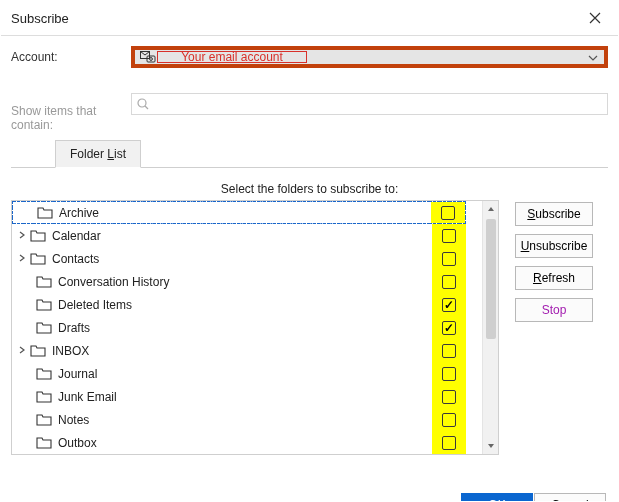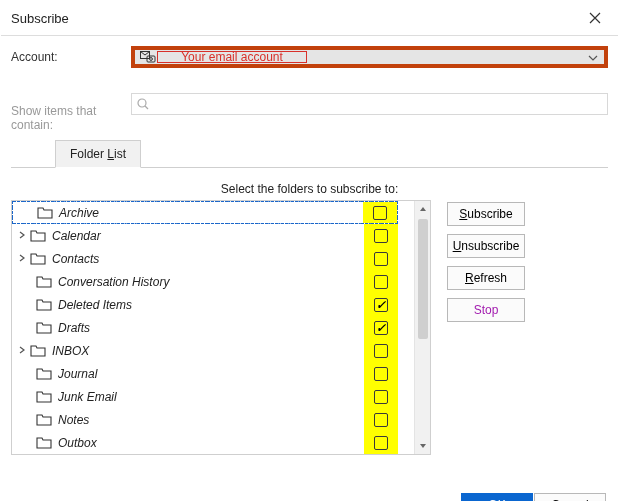--- a/index.html
+++ b/index.html
@@ -76,26 +76,25 @@
     border-bottom: 1px solid #fff;
     margin-bottom: -1px;
     font-size: 12px;
   }
   .tab .u { text-decoration: underline; }
 
   .instruct { margin: 14px 0 4px 0; text-align: center; }
 
   .main-row { display: flex; gap: 16px; }
   .tree-wrap {
-    width: 420px;
+    width: 488px;
     height: 255px;
     border: 1px solid #cfcfcf;
     position: relative;
     display: flex;
-    font-style: italic;
   }
   .tree-body {
     flex: 1;
     overflow: hidden;
     position: relative;
   }
   .tree-scroll {
     position: absolute; inset: 0 16px 0 0;
   }
   .tree-scrollbar {

